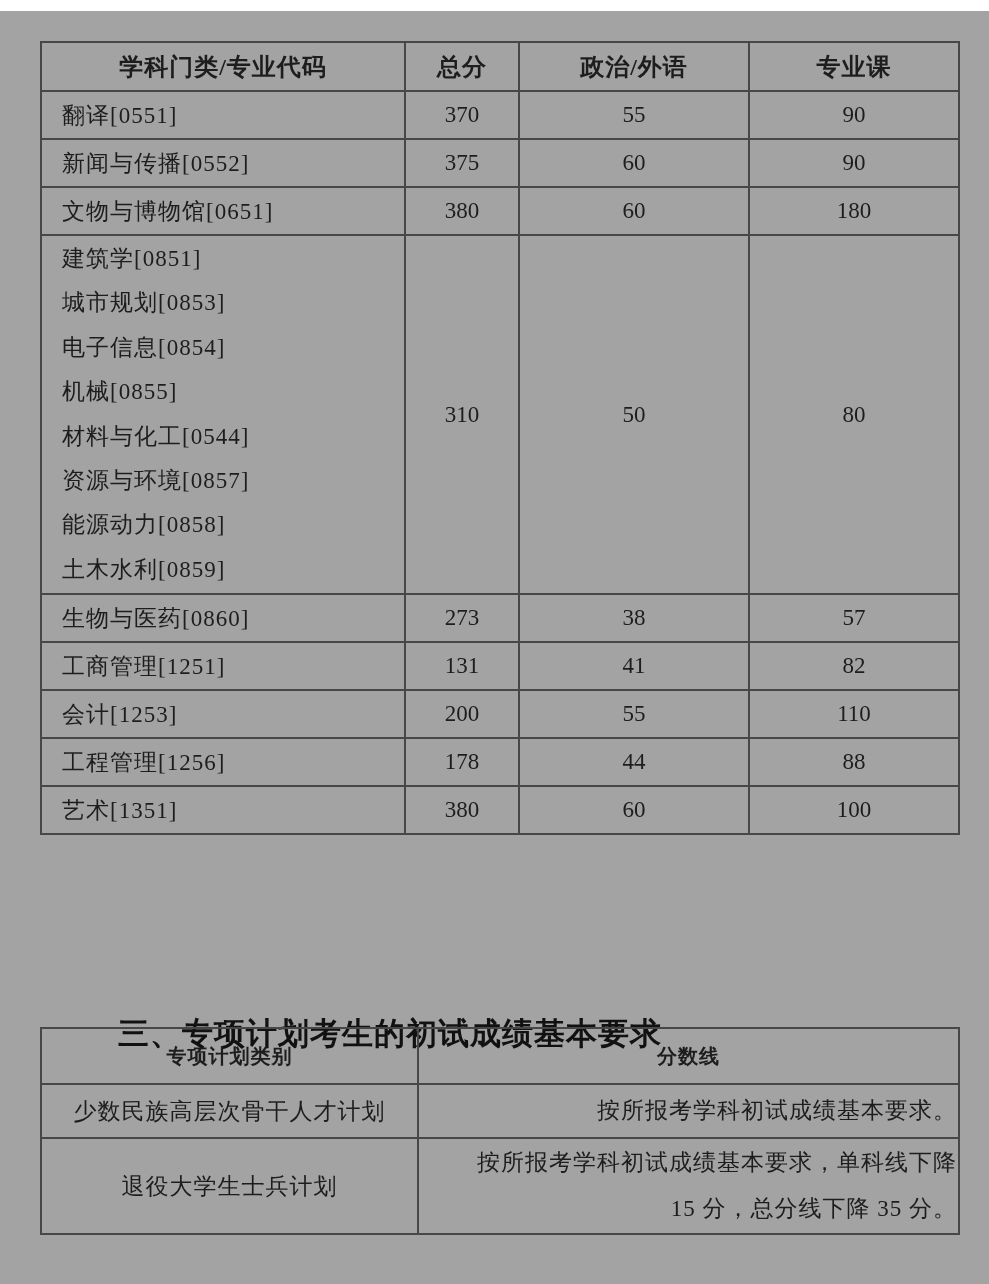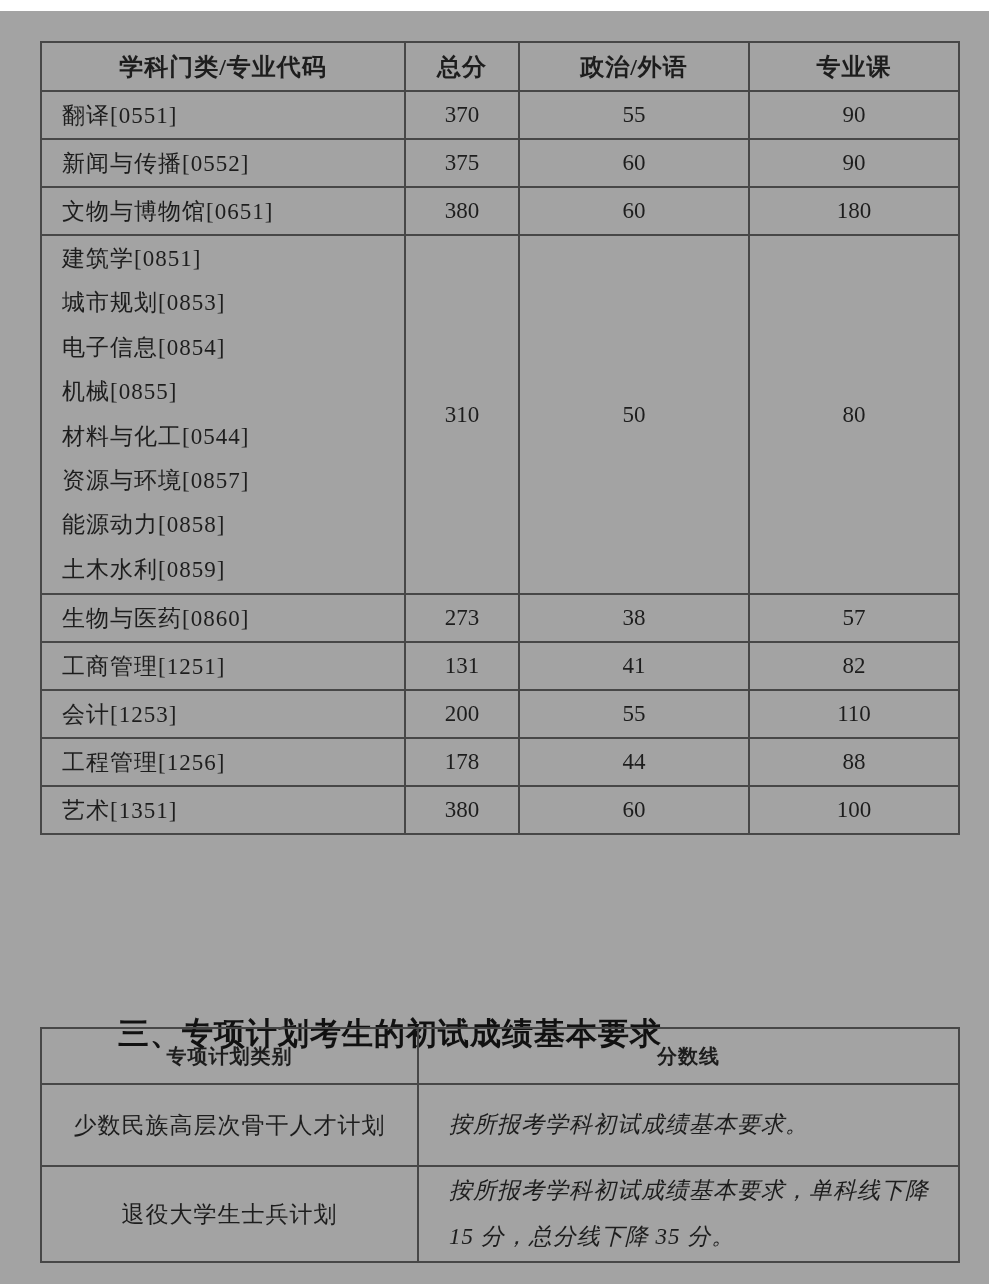--- a/index.html
+++ b/index.html
@@ -87,25 +87,24 @@
     letter-spacing: 1px;
   }
   .plan-table td {
     font-size: 23px;
     letter-spacing: 1px;
   }
   .plan-name-cell {
     text-align: center;
   }
   .plan-desc-cell {
-    text-align: left;
+    text-align: right;
     padding-left: 30px;
-    font-style: italic;
-  }
-  .plan-row-1 { height: 82px; border-radius: 26px; }
+  }
+  .plan-row-1 { height: 54px; border-radius: 26px; }
   .plan-row-2 { height: 91px; }
   .plan-desc-cell div {
     line-height: 46px;
   }
 </style>
 </head>
 <body>
 
 <div class="page">
 

